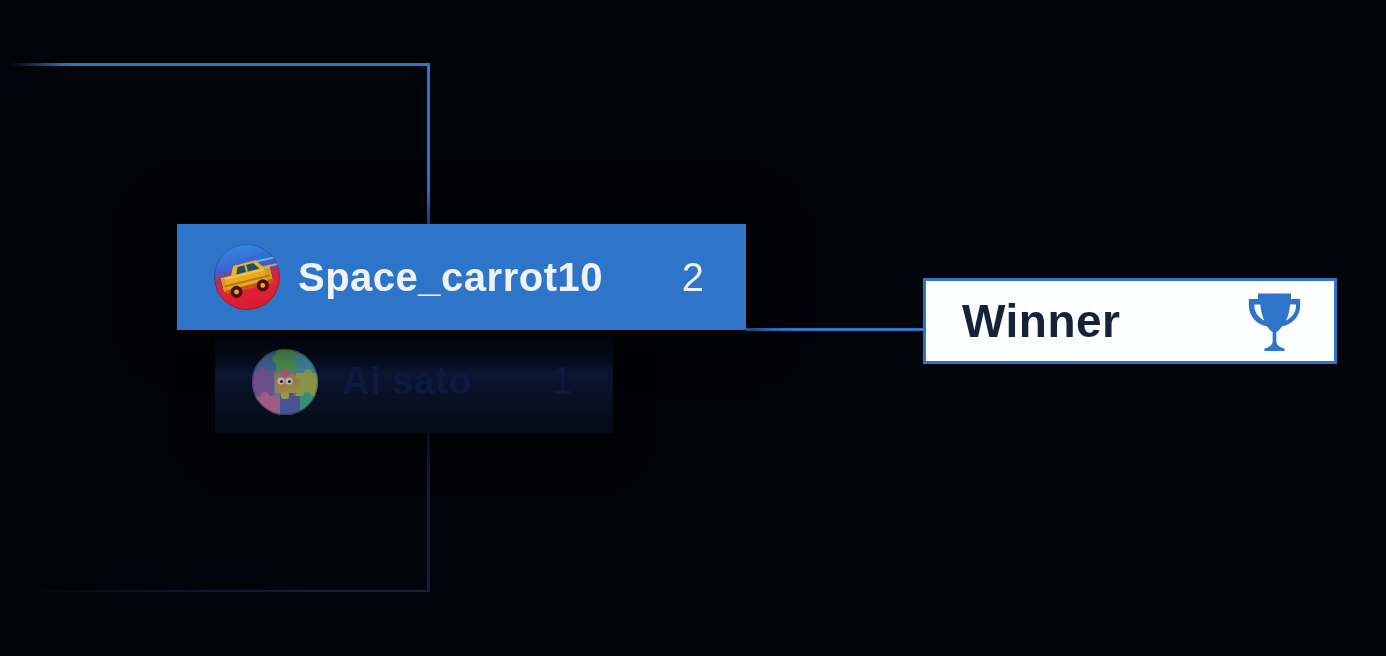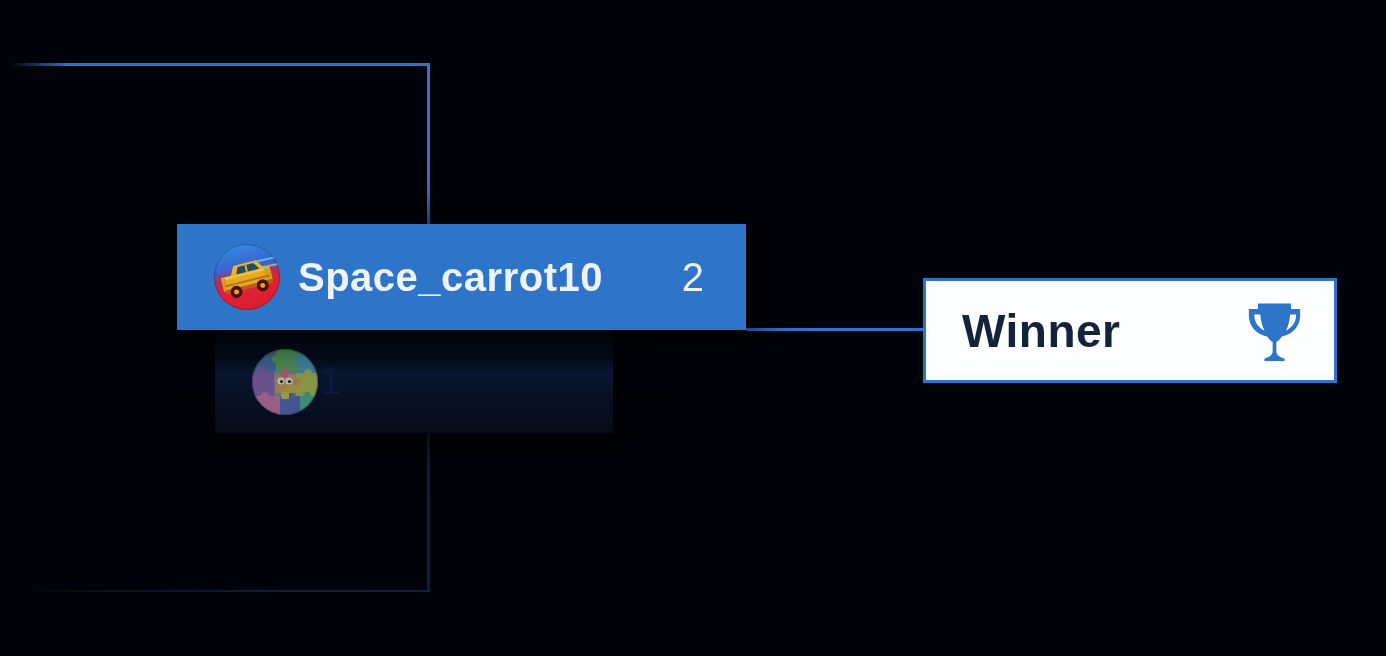--- a/index.html
+++ b/index.html
@@ -49,21 +49,21 @@
     margin-left:16px;font-size:40px;letter-spacing:.5px;
     color:#eef3fa;font-weight:700;white-space:nowrap;flex:1 1 auto;
   }
   .p-score{font-size:40px;color:#eef3fa;font-weight:400;flex:0 0 auto;}
   .row-winner .p-score{margin-right:42px;}
   .row-loser .p-name{margin-left:22px;font-size:38px;color:#0d1c3e;}
   .row-loser .p-score{font-size:38px;color:#0d1c3e;margin-right:40px;}
 
   
   .winner-box{
-    left:923px;top:278px;width:414px;height:105px;
+    left:923px;top:278px;width:414px;height:86px;
     background:#fdfeff;border:3px solid #2e75c9;box-sizing:border-box;
     display:flex;align-items:center;justify-content:space-between;
     padding:0 32px 0 36px;
     z-index:2;
   }
   .winner-text{font-size:46px;font-weight:600;color:#16213a;letter-spacing:.5px;}
   .trophy{width:55px;height:60px;display:block;}
 </style>
 </head>
 <body>
@@ -148,20 +148,21 @@
       <circle cx="35" cy="26" r="4.5" fill="#e87aa0"></circle>
       <rect x="44" y="32" width="7" height="8" rx="2" fill="url(#facepiece)"></rect>
       <rect x="31" y="45" width="8" height="7" rx="2" fill="#d8d84a"></rect>
       <circle cx="31" cy="34" r="3.6" fill="#ffffff"></circle>
       <circle cx="31.5" cy="34.5" r="1.6" fill="#23262c"></circle>
       <circle cx="39" cy="34" r="3.6" fill="#ffffff"></circle>
       <circle cx="39.5" cy="34.5" r="1.6" fill="#23262c"></circle>
     </g>
     <circle cx="35" cy="35" r="32.5" fill="none" stroke="rgba(0,0,0,0.3)" stroke-width="1"></circle>
   </svg>
+  <span class="p-name">Ai sato</span>
   <span class="p-score">1</span>
 </div>
 
 <div class="abs winner-box">
   <span class="winner-text">Winner</span>
   <svg class="trophy" viewBox="0 0 60 64">
     <path fill="#2e74c9" fill-rule="evenodd" d="
       M12 2 h36 v6 h10 v7 c0 12 -9 21 -20 23
       c-2 3 -4 5 -6 6 v10 c0 4 4 7 9 8 v6 H19 v-6
       c5 -1 9 -4 9 -8 V44 c-2 -1 -4 -3 -6 -6

